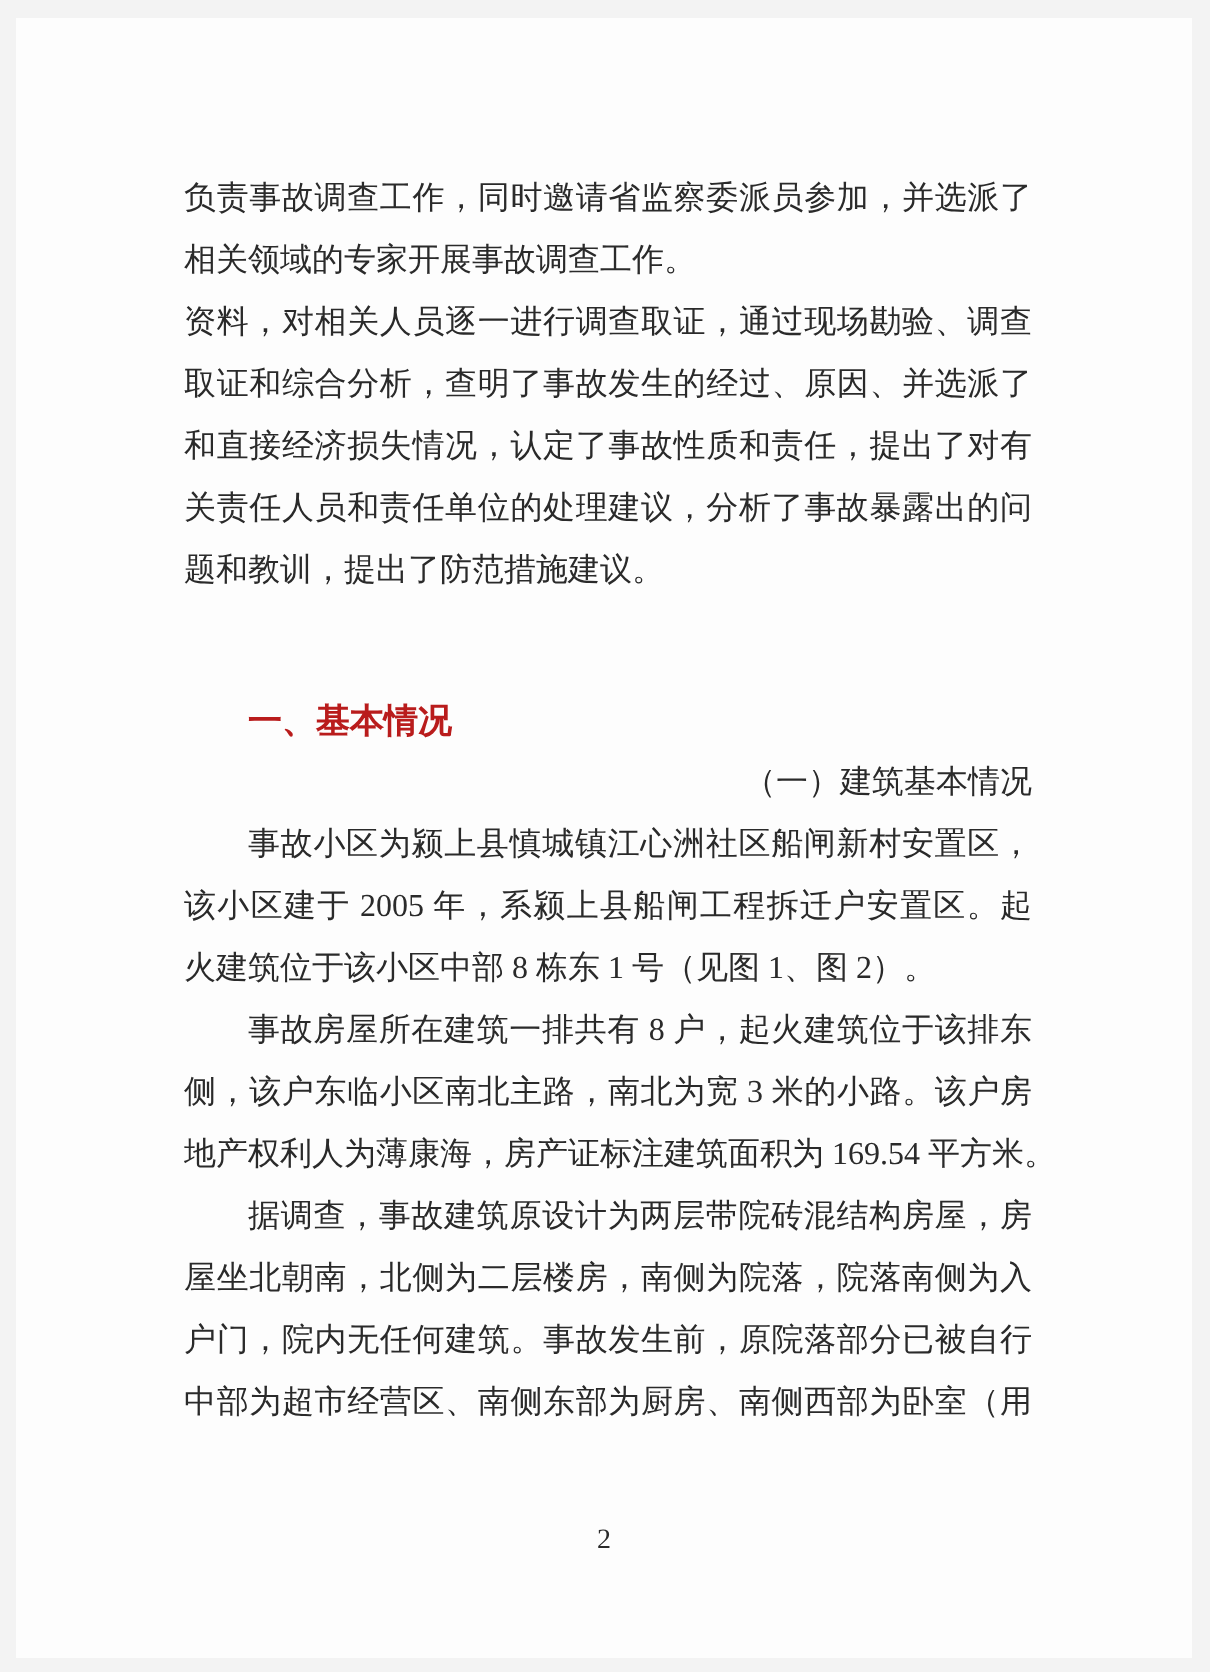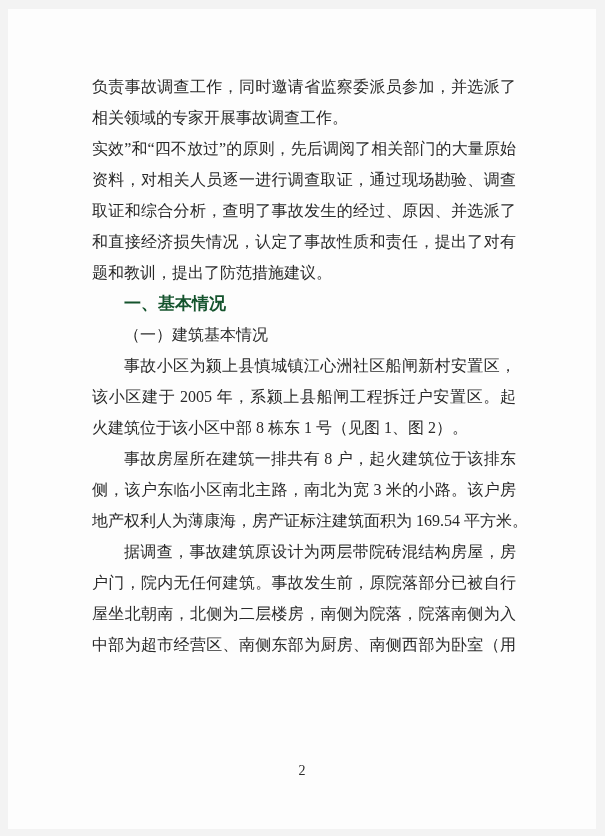--- a/index.html
+++ b/index.html
@@ -20,21 +20,21 @@
     position: absolute;
     left: 8px;
     top: 9px;
     width: 588px;
     height: 820px;
     background: #fdfdfd;
   }
   .text-block {
     position: absolute;
     left: 84px;
-    top: 62px;
+    top: 75px;
     width: 424px;
   }
   .line {
     height: 31px;
     line-height: 31px;
     font-size: 16px;
     color: #2a2a2a;
     font-family: "Liberation Serif", serif;
     white-space: nowrap;
     overflow: visible;
@@ -44,59 +44,61 @@
     text-align: justify;
     text-align-last: justify;
   }
   .line.indent {
     padding-left: 32px;
   }
   .line.heading1 {
     font-family: "Liberation Sans", sans-serif;
     font-weight: bold;
     font-size: 17px;
-    color: #14532d;
+    color: #b91c1c;
+    margin-top: 44px;
   }
   .line.heading2 {
     font-family: "Liberation Serif", serif;
     font-size: 16px;
     color: #2a2a2a;
+    text-align: right;
   }
   .page-number {
     position: absolute;
     left: 0;
     top: 754px;
     width: 100%;
     text-align: center;
     font-size: 14px;
     color: #2a2a2a;
     font-family: "Liberation Serif", serif;
   }
 </style>
 </head>
 <body>
 
 <div class="canvas">
   <div class="page">
     <div class="text-block">
         <div class="line body stretch">负责事故调查工作，同时邀请省监察委派员参加，并选派了</div>
         <div class="line body">相关领域的专家开展事故调查工作。</div>
-        <div class="line body stretch">实效”和“四不放过”的原则，先后调阅了相关部门的大量原始</div>
         <div class="line body stretch">资料，对相关人员逐一进行调查取证，通过现场勘验、调查</div>
         <div class="line body stretch">取证和综合分析，查明了事故发生的经过、原因、并选派了</div>
         <div class="line body stretch">和直接经济损失情况，认定了事故性质和责任，提出了对有</div>
+        <div class="line body stretch">关责任人员和责任单位的处理建议，分析了事故暴露出的问</div>
         <div class="line body">题和教训，提出了防范措施建议。</div>
         <div class="line heading1 indent">一、基本情况</div>
         <div class="line heading2 indent">（一）建筑基本情况</div>
         <div class="line body indent stretch">事故小区为颍上县慎城镇江心洲社区船闸新村安置区，</div>
         <div class="line body stretch">该小区建于 2005 年，系颍上县船闸工程拆迁户安置区。起</div>
         <div class="line body">火建筑位于该小区中部 8 栋东 1 号（见图 1、图 2）。</div>
         <div class="line body indent stretch">事故房屋所在建筑一排共有 8 户，起火建筑位于该排东</div>
         <div class="line body stretch">侧，该户东临小区南北主路，南北为宽 3 米的小路。该户房</div>
         <div class="line body">地产权利人为薄康海，房产证标注建筑面积为 169.54 平方米。</div>
         <div class="line body indent stretch">据调查，事故建筑原设计为两层带院砖混结构房屋，房</div>
+        <div class="line body stretch">屋坐北朝南，北侧为二层楼房，南侧为院落，院落南侧为入</div>
         <div class="line body stretch">户门，院内无任何建筑。事故发生前，原院落部分已被自行</div>
-        <div class="line body stretch">屋坐北朝南，北侧为二层楼房，南侧为院落，院落南侧为入</div>
         <div class="line body stretch">中部为超市经营区、南侧东部为厨房、南侧西部为卧室（用</div>
       </div>
     <div class="page-number">2</div>
   </div>
 </div>
 
 </body></html>

